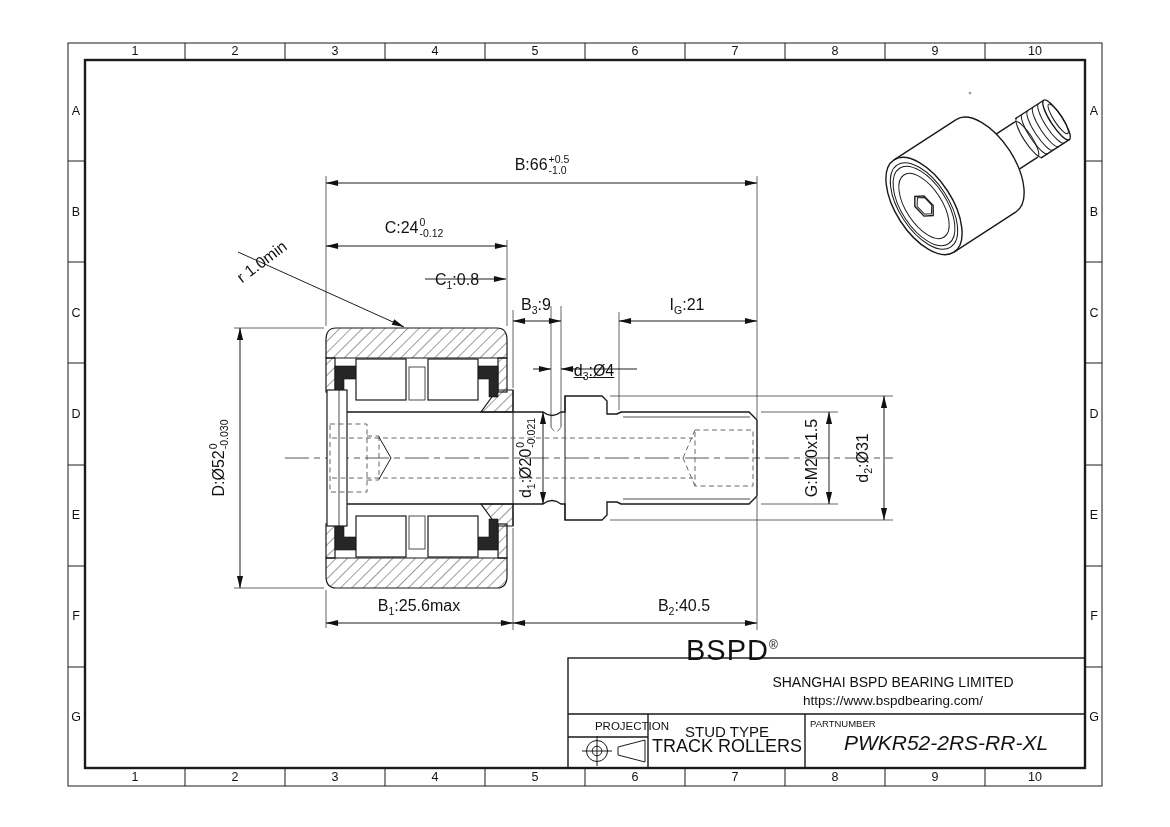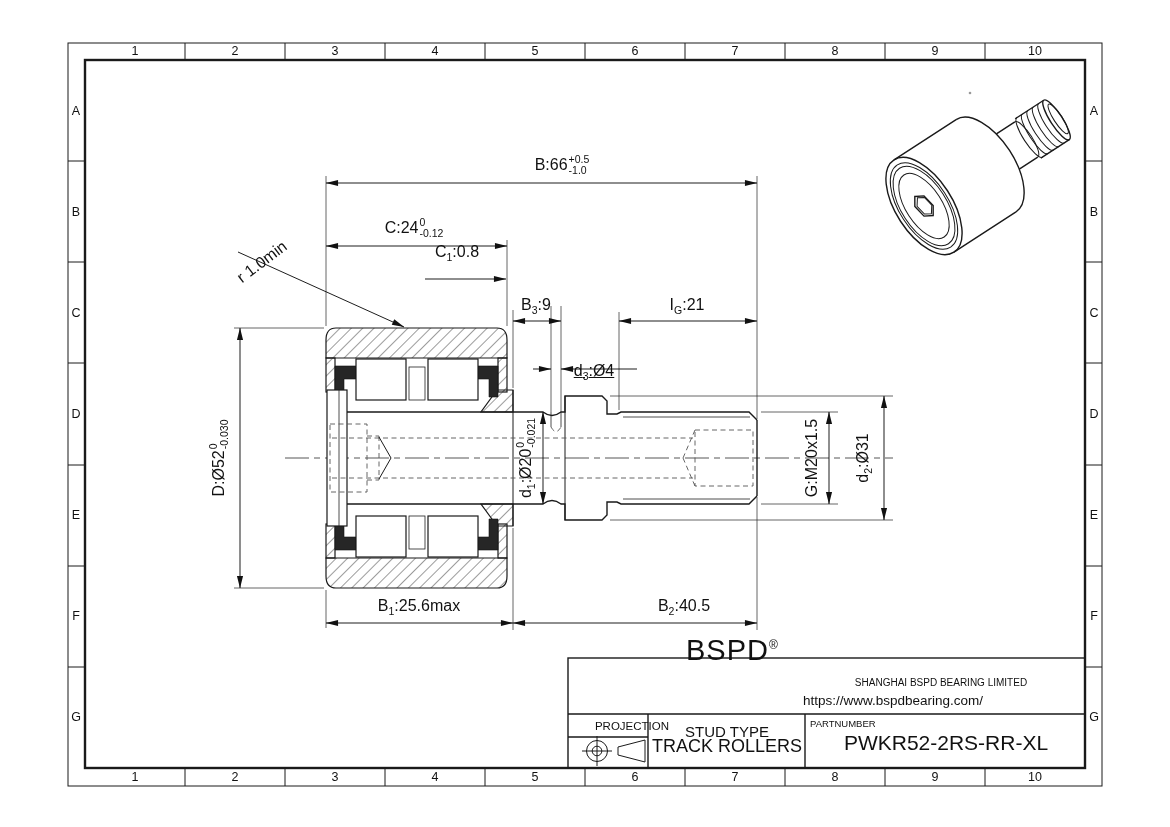--- a/index.html
+++ b/index.html
@@ -209,48 +209,48 @@
 <div class="band bv" id="band-right" style="left:1085px;top:60px;width:18px;height:708px;">
       <span>A</span>
       <span>B</span>
       <span>C</span>
       <span>D</span>
       <span>E</span>
       <span>F</span>
       <span>G</span>
     </div>
 
-<div class="lbl" style="left:542px;top:166px;margin-left:20px;"><span>B</span><span>:66</span><span class="tol">
+<div class="lbl" style="left:542px;top:166px;"><span>B</span><span>:66</span><span class="tol">
         <span>+0.5</span>
         <span>-1.0</span>
       </span></div>
 <div class="lbl" style="left:414px;top:229px;"><span>C</span><span>:24</span><span class="tol">
         <span>0</span>
         <span>-0.12</span>
       </span></div>
-<div class="lbl" style="left:457px;top:252px;"><span>C</span><sub>1</sub><span>:0.8</span></div>
+<div class="lbl" style="left:457px;top:280px;"><span>C</span><sub>1</sub><span>:0.8</span></div>
 <div class="lbl" style="left:536px;top:305px;"><span>B</span><sub>3</sub><span>:9</span></div>
 <div class="lbl" style="left:687px;top:305px;"><span>I</span><sub>G</sub><span>:21</span></div>
 <div class="lbl" style="left:594px;top:371px;text-decoration:underline;"><span>d</span><sub>3</sub><span>:Ø4</span></div>
 <div class="lbl rr" style="left:262px;top:262px;"><span>r 1.0min</span></div>
 <div class="lbl v" style="left:220px;top:458px;"><span>D</span><span>:Ø52</span><span class="tol">
         <span>0</span>
         <span>-0.030</span>
       </span></div>
 <div class="lbl v" style="left:527px;top:458px;"><span>d</span><sub>1</sub><span>:Ø20</span><span class="tol">
         <span>0</span>
         <span>-0.021</span>
       </span></div>
 <div class="lbl v" style="left:812px;top:458px;"><span>G</span><span>:M20x1.5</span></div>
 <div class="lbl v" style="left:863px;top:458px;"><span>d</span><sub>2</sub><span>:Ø31</span></div>
 <div class="lbl" style="left:419px;top:606px;"><span>B</span><sub>1</sub><span>:25.6max</span></div>
 <div class="lbl" style="left:684px;top:606px;"><span>B</span><sub>2</sub><span>:40.5</span></div>
 
 <div class="t" style="left:686px;top:634px;font-size:29px;letter-spacing:1px;"><span>BSPD</span><sup style="font-size:12px;">®</sup></div>
-<div class="t tc" style="left:893px;top:682px;font-size:10px;margin-left:48px;">SHANGHAI BSPD BEARING LIMITED</div>
+<div class="t tc" style="left:893px;top:682px;font-size:14px;">SHANGHAI BSPD BEARING LIMITED</div>
 <div class="t tc" style="left:893px;top:700px;font-size:13.5px;">https://www.bspdbearing.com/</div>
 <div class="t tc" style="left:608px;top:726px;font-size:11.5px;padding-left:48px;">PROJECTION</div>
 <div class="t tc" style="left:727px;top:731px;font-size:15px;">STUD TYPE</div>
 <div class="t tc" style="left:727px;top:746px;font-size:18px;">TRACK ROLLERS</div>
 <div class="t" style="left:810px;top:718px;font-size:9.5px;text-align:right;">PARTNUMBER</div>
-<div class="t tc" style="left:946px;top:743px;font-size:21px;">PWKR52-2RS-RR-XL</div>
+<div class="t tc" style="left:946px;top:743px;font-size:21px;font-style:italic;">PWKR52-2RS-RR-XL</div>
 
 </div>
 
 </body></html>

